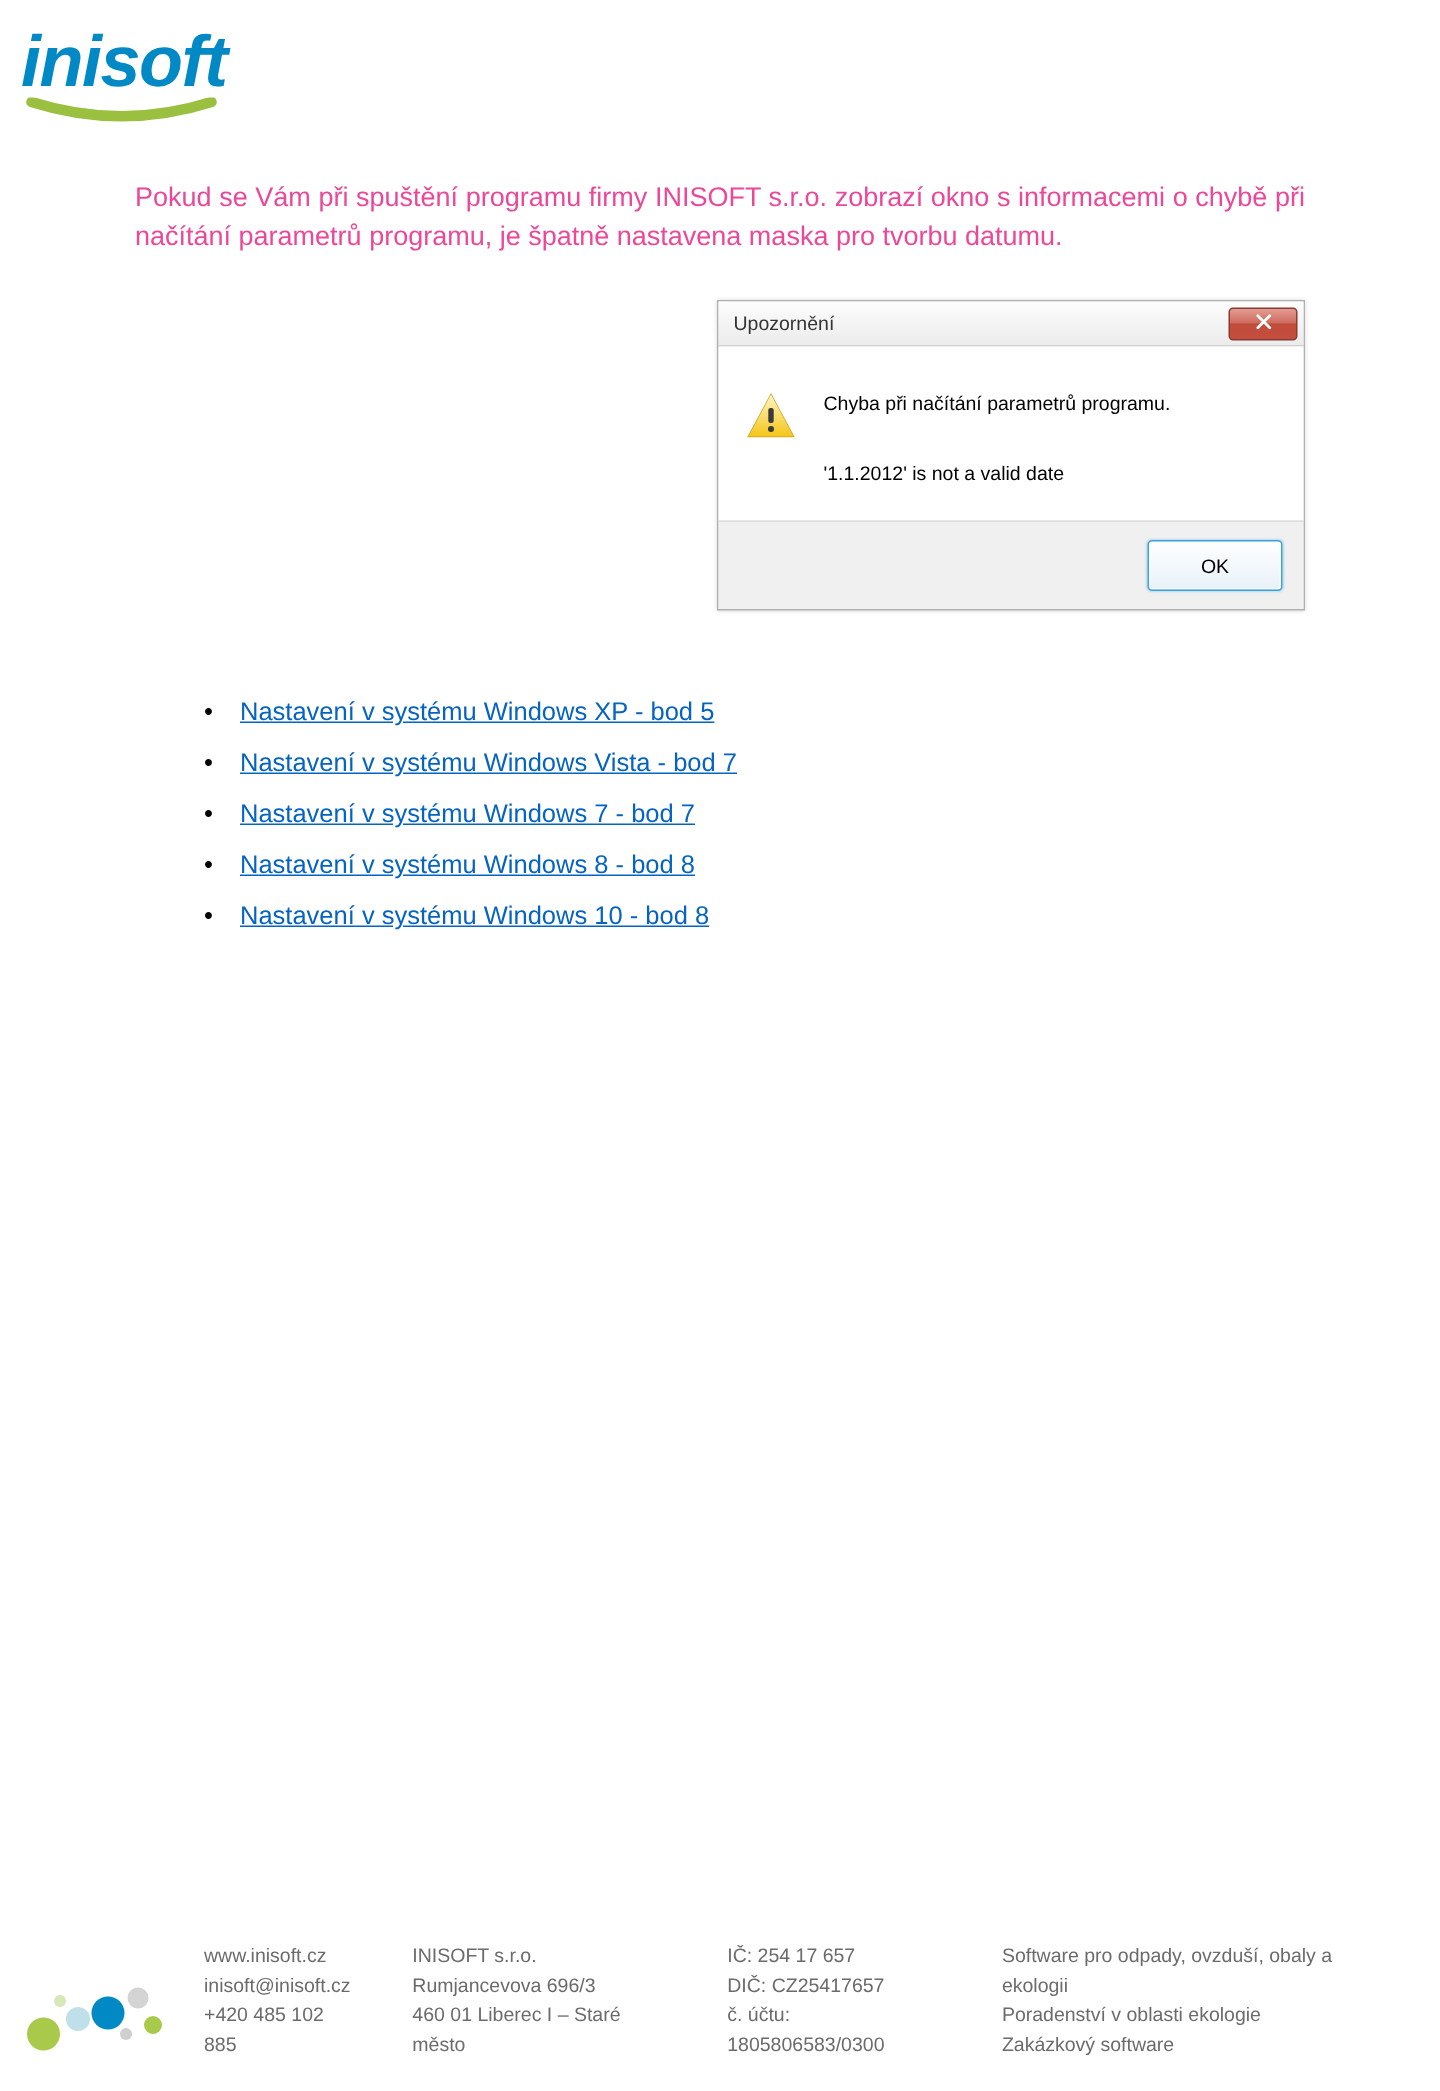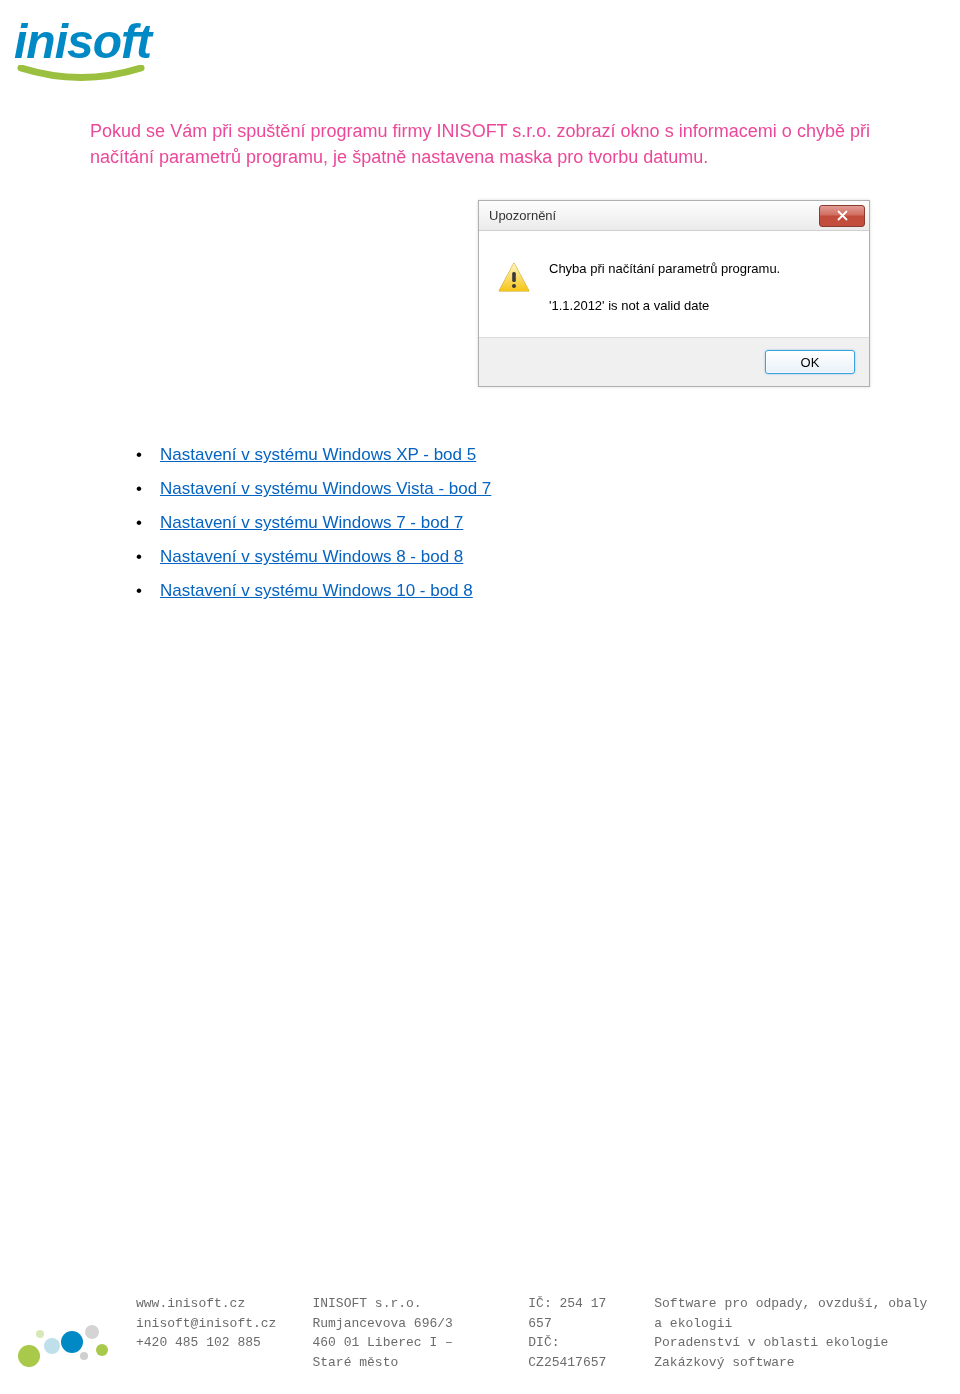--- a/index.html
+++ b/index.html
@@ -91,35 +91,35 @@
     }
     .warning-icon {
       width: 34px;
       height: 34px;
       flex-shrink: 0;
       margin-top: 6px;
     }
     .dialog-text {
       display: flex;
       flex-direction: column;
-      gap: 22px;
+      gap: 32px;
       font-size: 13px;
       color: #000;
       padding-top: 6px;
     }
     .dialog-footer {
       background: #f0f0f0;
       border-top: 1px solid #dcdcdc;
       padding: 12px 14px;
       display: flex;
       justify-content: flex-end;
     }
     .dialog-ok {
       width: 90px;
-      height: 24px;
+      height: 34px;
       background: linear-gradient(to bottom, #ffffff, #e8f1f8);
       border: 1px solid #3ba2de;
       border-radius: 3px;
       font-size: 13px;
       color: #000;
       display: flex;
       align-items: center;
       justify-content: center;
       box-shadow: inset 0 0 0 1px rgba(255,255,255,0.6), 0 0 2px rgba(60,160,220,0.6);
     }
@@ -148,21 +148,20 @@
       text-align: right;
     }
     .footer {
       position: absolute;
       bottom: 22px;
       left: 14px;
       right: 30px;
       display: flex;
       align-items: flex-end;
       gap: 22px;
-      font-family: Liberation Mono, monospace;
     }
     .footer-dots {
       width: 100px;
       height: 66px;
       flex-shrink: 0;
       position: relative;
     }
     .footer-cols {
       display: flex;
       gap: 36px;
@@ -258,20 +257,21 @@
       <span>+420 485 102 885</span>
     </div>
     <div class="footer-col">
       <span>INISOFT s.r.o.</span>
       <span>Rumjancevova 696/3</span>
       <span>460 01 Liberec I – Staré město</span>
     </div>
     <div class="footer-col">
       <span>IČ: 254 17 657</span>
       <span>DIČ: CZ25417657</span>
+      <span>č. účtu: 1805806583/0300</span>
     </div>
     <div class="footer-col">
       <span>Software pro odpady, ovzduší, obaly a ekologii</span>
       <span>Poradenství v oblasti ekologie</span>
       <span>Zakázkový software</span>
     </div>
   </div>
 </div>
 
 </body></html>

